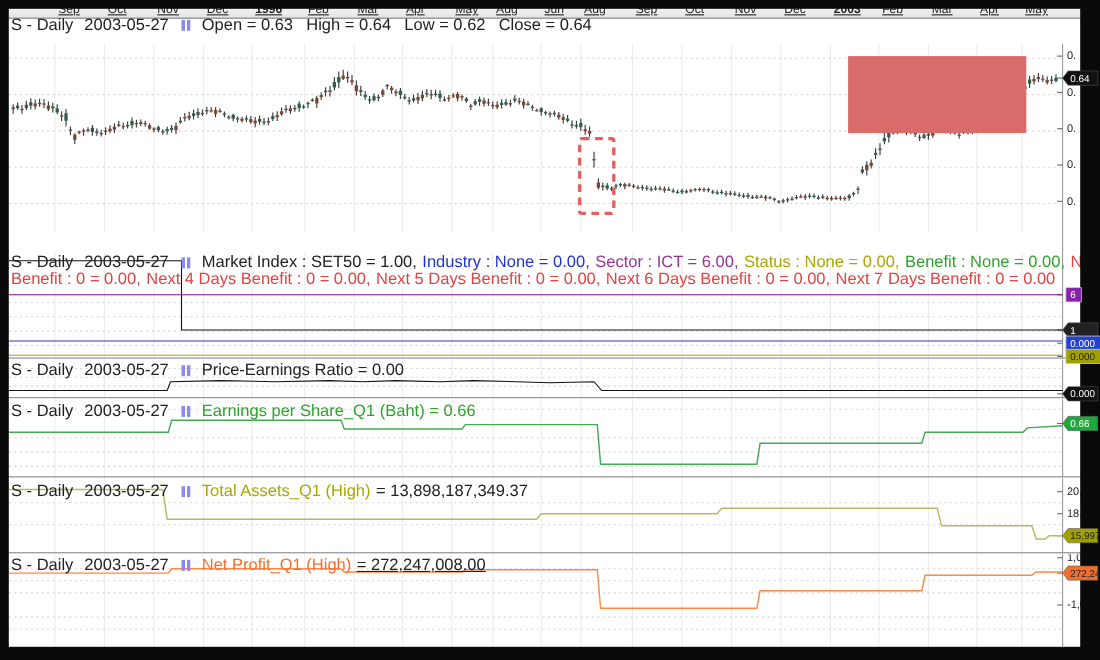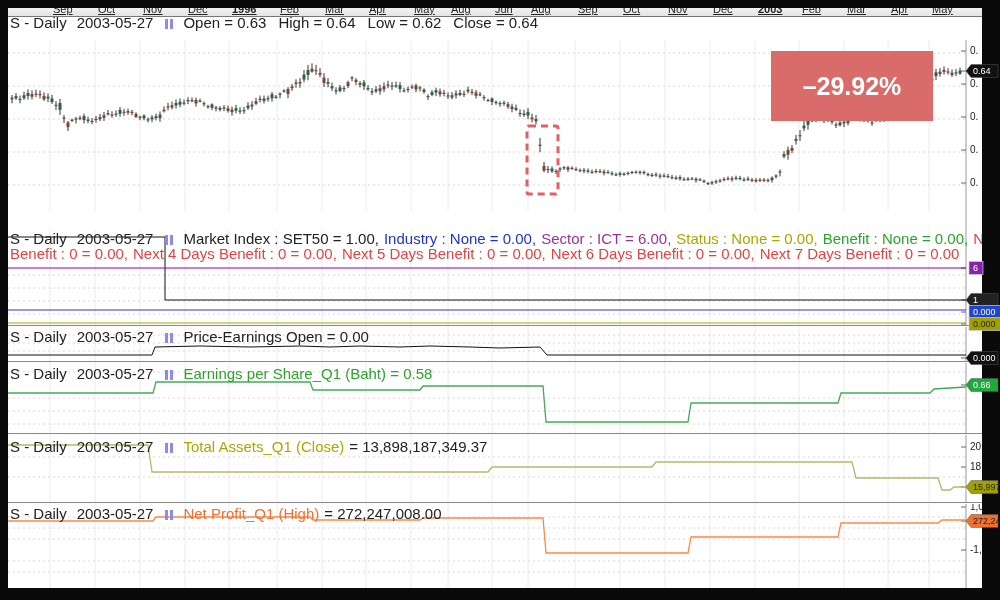--- a/index.html
+++ b/index.html
@@ -673,35 +673,34 @@
 
   <div id="titles">
       <div class="titlerow" style="top: 15px; left: 10px; width: 948px;">
         <div class="row"><span class="app">S - Daily</span><span class="date">2003-05-27</span><span class="marker"></span><span class="seg" style="color: rgb(34, 34, 34); margin-right: 12px;">Open = 0.63</span><span class="seg" style="color: rgb(34, 34, 34); margin-right: 12px;">High = 0.64</span><span class="seg" style="color: rgb(34, 34, 34); margin-right: 12px;">Low = 0.62</span><span class="seg" style="color: rgb(34, 34, 34); margin-right: 12px;">Close = 0.64</span></div>
       </div>
       <div class="titlerow" style="top: 231px; left: 10px; width: 948px;">
         <div class="row"><span class="app">S - Daily</span><span class="date">2003-05-27</span><span class="marker"></span><span class="seg" style="color: rgb(34, 34, 34); margin-right: 5px;">Market Index : SET50 = 1.00,</span><span class="seg" style="color: rgb(34, 51, 204); margin-right: 5px;">Industry : None = 0.00,</span><span class="seg" style="color: rgb(153, 51, 153); margin-right: 5px;">Sector : ICT = 6.00,</span><span class="seg" style="color: rgb(168, 168, 0); margin-right: 5px;">Status : None = 0.00,</span><span class="seg" style="color: rgb(45, 163, 45); margin-right: 5px;">Benefit : None = 0.00,</span><span class="seg" style="color: rgb(224, 68, 68); margin-right: 5px;">Next Day Benefit : 0 = 0.00,</span><span class="seg" style="color: rgb(224, 68, 68); margin-right: 5px;">Next 2 Days Benefit : 0 = 0.00,</span></div>
         <div class="row"><span class="seg" style="color: rgb(224, 68, 68); margin-right: 5px;">Benefit : 0 = 0.00,</span><span class="seg" style="color: rgb(224, 68, 68); margin-right: 5px;">Next 4 Days Benefit : 0 = 0.00,</span><span class="seg" style="color: rgb(224, 68, 68); margin-right: 5px;">Next 5 Days Benefit : 0 = 0.00,</span><span class="seg" style="color: rgb(224, 68, 68); margin-right: 5px;">Next 6 Days Benefit : 0 = 0.00,</span><span class="seg" style="color: rgb(224, 68, 68); margin-right: 5px;">Next 7 Days Benefit : 0 = 0.00</span></div>
       </div>
       <div class="titlerow" style="top: 329px; left: 10px; width: 948px;">
-        <div class="row"><span class="app">S - Daily</span><span class="date">2003-05-27</span><span class="marker"></span><span class="seg" style="color: rgb(34, 34, 34); margin-right: 5px;">Price-Earnings Open = 0.00</span></div>
+        <div class="row"><span class="app">S - Daily</span><span class="date">2003-05-27</span><span class="marker"></span><span class="seg" style="color: rgb(34, 34, 34); margin-right: 5px;">Price-Earnings Ratio = 0.00</span></div>
       </div>
       <div class="titlerow" style="top: 366px; left: 10px; width: 948px;">
-        <div class="row"><span class="app">S - Daily</span><span class="date">2003-05-27</span><span class="marker"></span><span class="seg" style="color: rgb(45, 163, 45); margin-right: 5px;">Earnings per Share_Q1 (Baht) = 0.58</span></div>
+        <div class="row"><span class="app">S - Daily</span><span class="date">2003-05-27</span><span class="marker"></span><span class="seg" style="color: rgb(45, 163, 45); margin-right: 5px;">Earnings per Share_Q1 (Baht) = 0.66</span></div>
       </div>
       <div class="titlerow" style="top: 439px; left: 10px; width: 948px;">
-        <div class="row"><span class="app">S - Daily</span><span class="date">2003-05-27</span><span class="marker"></span><span class="seg" style="color: rgb(168, 168, 0); margin-right: 5px;">Total Assets_Q1 (Close)</span><span class="seg" style="color: rgb(34, 34, 34); margin-right: 5px;">= 13,898,187,349.37</span></div>
+        <div class="row"><span class="app">S - Daily</span><span class="date">2003-05-27</span><span class="marker"></span><span class="seg" style="color: rgb(168, 168, 0); margin-right: 5px;">Total Assets_Q1 (High)</span><span class="seg" style="color: rgb(34, 34, 34); margin-right: 5px;">= 13,898,187,349.37</span></div>
       </div>
       <div class="titlerow" style="top: 506px; left: 10px; width: 948px;">
-        <div class="row"><span class="app">S - Daily</span><span class="date">2003-05-27</span><span class="marker"></span><span class="seg" style="color: rgb(240, 112, 48); margin-right: 5px;">Net Profit_Q1 (High)</span><span class="seg" style="color: rgb(34, 34, 34); margin-right: 5px;">= 272,247,008.00</span></div>
+        <div class="row"><span class="app">S - Daily</span><span class="date">2003-05-27</span><span class="marker"></span><span class="seg" style="color: rgb(240, 112, 48); margin-right: 5px;">Net Profit_Q1 (High)</span><span class="seg" style="color: rgb(34, 34, 34); margin-right: 5px; text-decoration: underline;">= 272,247,008.00</span></div>
       </div>
     </div>
 
   <div class="badge" id="badge" style="background: rgb(217, 107, 107);">
-    <div class="chg">–29.92%</div>
   </div>
 
   <div class="border" id="b-top"></div>
   <div class="border" id="b-left"></div>
   <div class="border" id="b-right"></div>
   <div class="border" id="b-bottom"></div>
 
   <svg id="tags" class="layer" width="1000" height="600">
       <g>
         <polygon points="966,71 971,64.5 998,64.5 998,77.5 971,77.5" fill="#111111" stroke="#555" stroke-width="0.5"></polygon>

